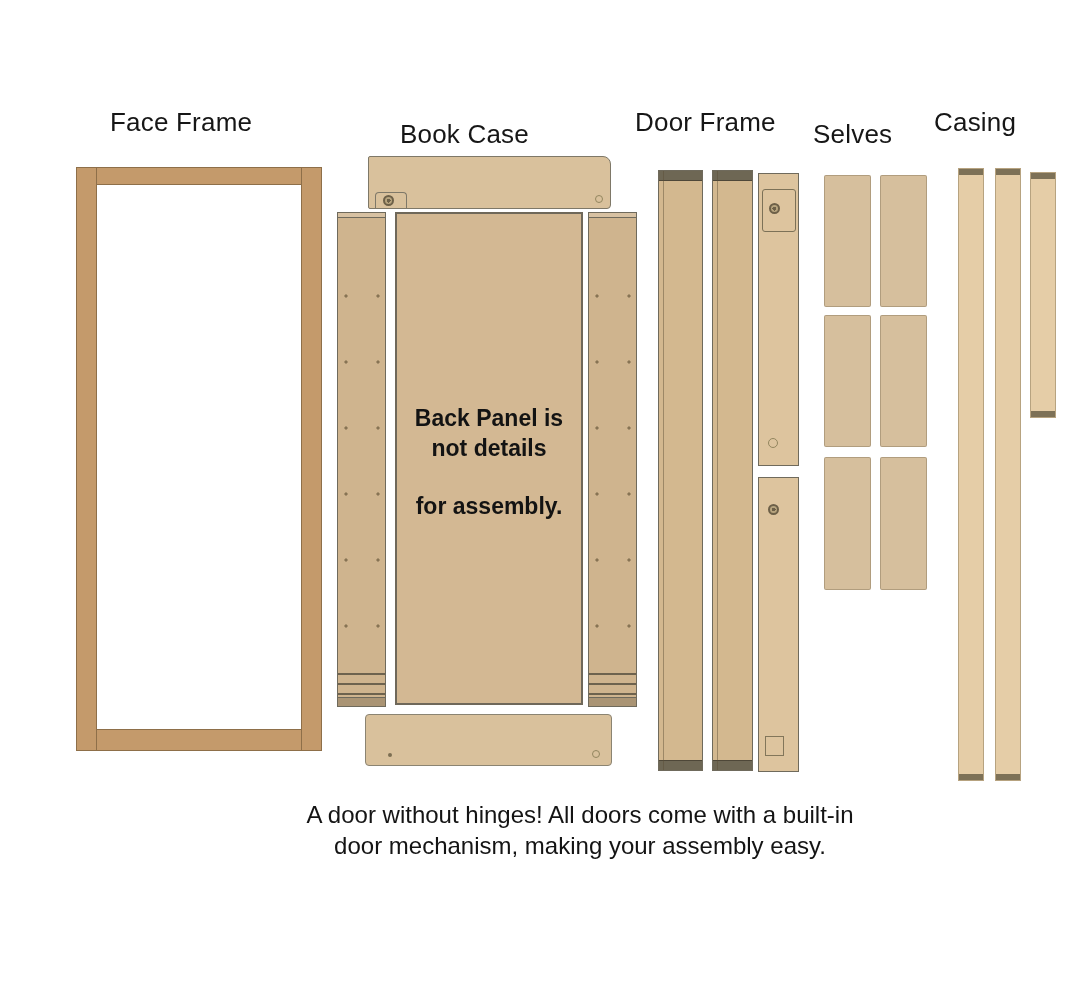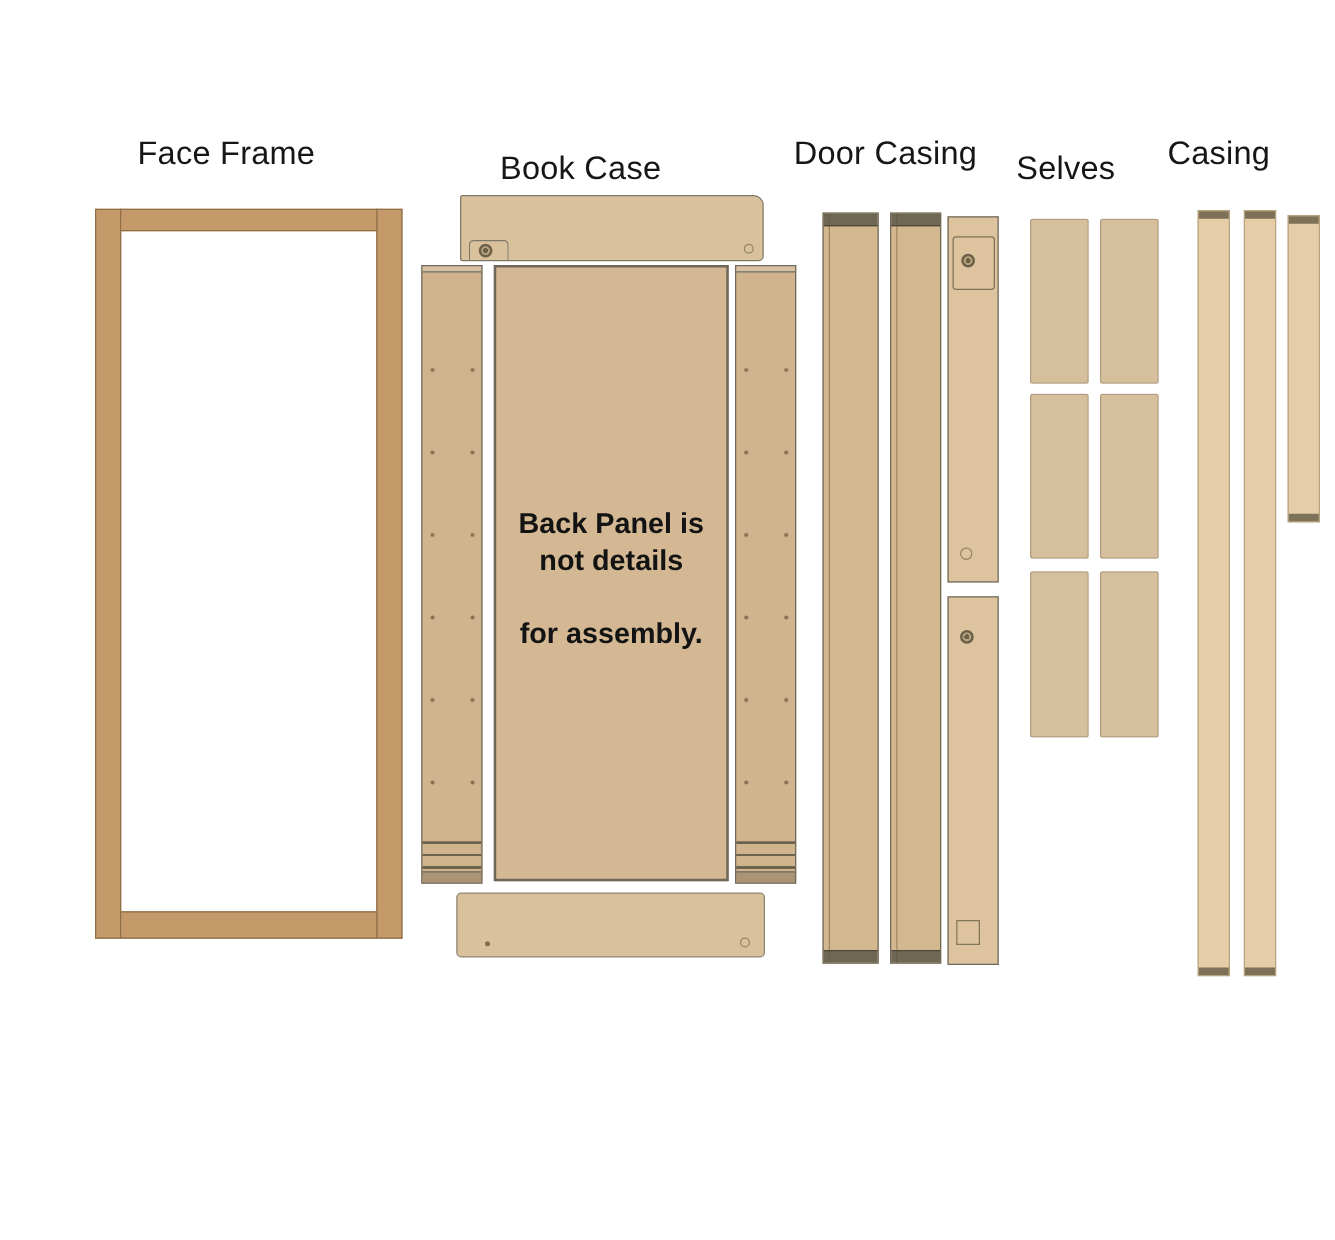--- a/index.html
+++ b/index.html
@@ -107,21 +107,21 @@
            font-size:24px; line-height:31px; color:#141414;}
   .caption span {display:block;}
 </style>
 </head>
 <body>
 
 <div class="canvas">
 
   <div class="part-label lbl-ff">Face Frame</div>
   <div class="part-label lbl-bc">Book Case</div>
-  <div class="part-label lbl-df">Door Casing</div>
+  <div class="part-label lbl-df">Door Frame</div>
   <div class="part-label lbl-sh">Selves</div>
   <div class="part-label lbl-cs">Casing</div>
 
   <div class="ff">
     <div class="stile-l"></div>
     <div class="stile-r"></div>
     <div class="rail-t"></div>
     <div class="rail-b"></div>
   </div>
 
@@ -195,14 +195,18 @@
   </div>
   <div class="cs cs2">
     <div class="cap-t"></div>
     <div class="cap-b"></div>
   </div>
   <div class="cs cs3">
     <div class="cap-t"></div>
     <div class="cap-b"></div>
   </div>
 
+  <div class="caption">
+    <span>A door without hinges! All doors come with a built-in</span>
+    <span>door mechanism, making your assembly easy.</span>
+  </div>
 
 </div>
 
 </body></html>

